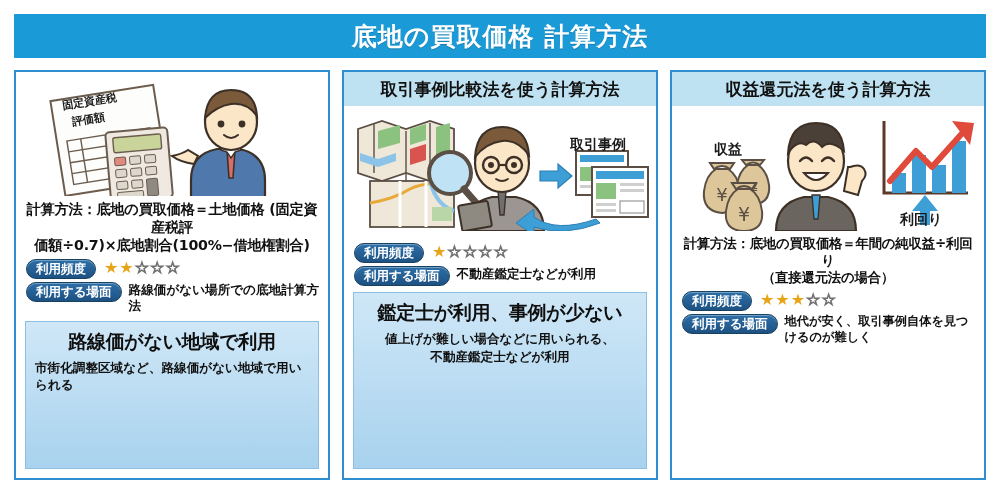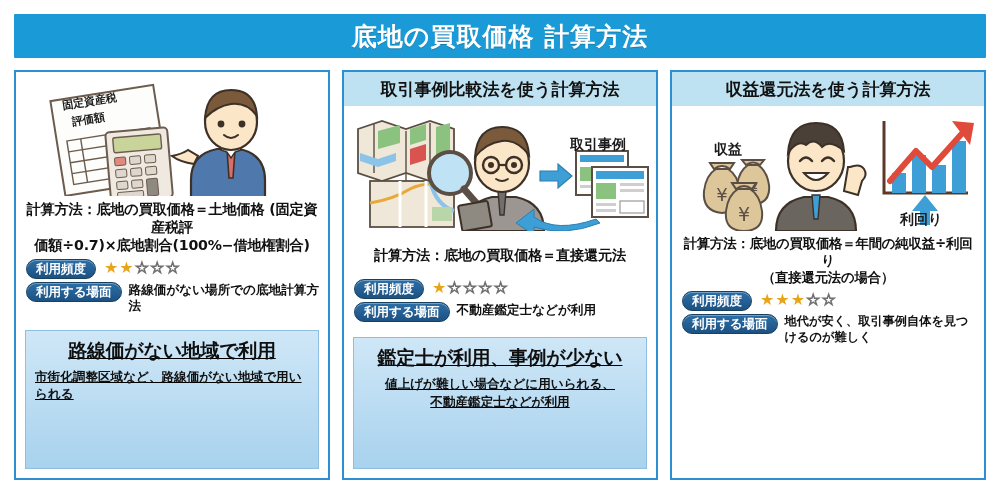--- a/index.html
+++ b/index.html
@@ -77,27 +77,26 @@
     white-space:nowrap;line-height:1.05;
     box-shadow:inset 0 1px 0 rgba(255,255,255,.35);
   }
   .stars{margin-left:8px;font-size:16px;line-height:1.1;letter-spacing:1px;color:#e8a417;}
   .stars .off{color:#ffffff;-webkit-text-stroke:1px #6f6f6f;}
   .meta-text{margin-left:7px;font-size:12.6px;font-weight:bold;color:#111;line-height:1.3;}
   .meta-text.small{font-size:12.2px;}
 
   
   .footer{
-    margin:12px 9px 9px 9px;
+    margin:3px 9px 9px 9px;
     flex:1 1 auto;
     background:linear-gradient(#cfe7f7,#a8d2ee);
     border:1px solid #8fbfe0;
     padding:7px 9px 8px 9px;
     box-sizing:border-box;
-    text-decoration:underline;
   }
   .footer .f-title{
     text-align:center;font-size:19px;font-weight:bold;color:#0f0f0f;
     margin-bottom:4px;letter-spacing:-0.3px;
   }
   .footer .f-body{
     font-size:12.6px;font-weight:bold;color:#111;line-height:1.38;
   }
   .footer .f-body.center{text-align:center;}
   .footer .f-body.tiny{font-size:12.3px;line-height:1.34;}
@@ -250,23 +249,20 @@
                 <rect x="252" y="102" width="20" height="3"></rect>
               </g>
             <rect x="276" y="94" width="24" height="12" fill="none" stroke="#9a9a9a" stroke-width="1.2"></rect>
           </g>
 
           <path d="M252 112 q-40 14 -62 -2 l0 -8 -18 14 18 12 0 -8 q30 10 66 -4 z" fill="#3d9fd6" stroke="#2a80b3" stroke-width="1"></path>
         </svg>
         <span class="cap" style="left:226px;top:29px;font-size:14px;">取引事例</span>
       </div>
 
-      <div class="formula c2">
-        <span>計算方法：底地の買取価格＝直接還元法</span>
-      </div>
 
       <div class="meta" style="padding-top:12px;">
         <div class="meta-row">
           <span class="pill">利用頻度</span>
           <span class="stars"><span>★</span><span class="off">☆</span><span class="off">☆</span><span class="off">☆</span><span class="off">☆</span></span>
         </div>
         <div class="meta-row">
           <span class="pill">利用する場面</span>
           <span class="meta-text">不動産鑑定士などが利用</span>
         </div>

